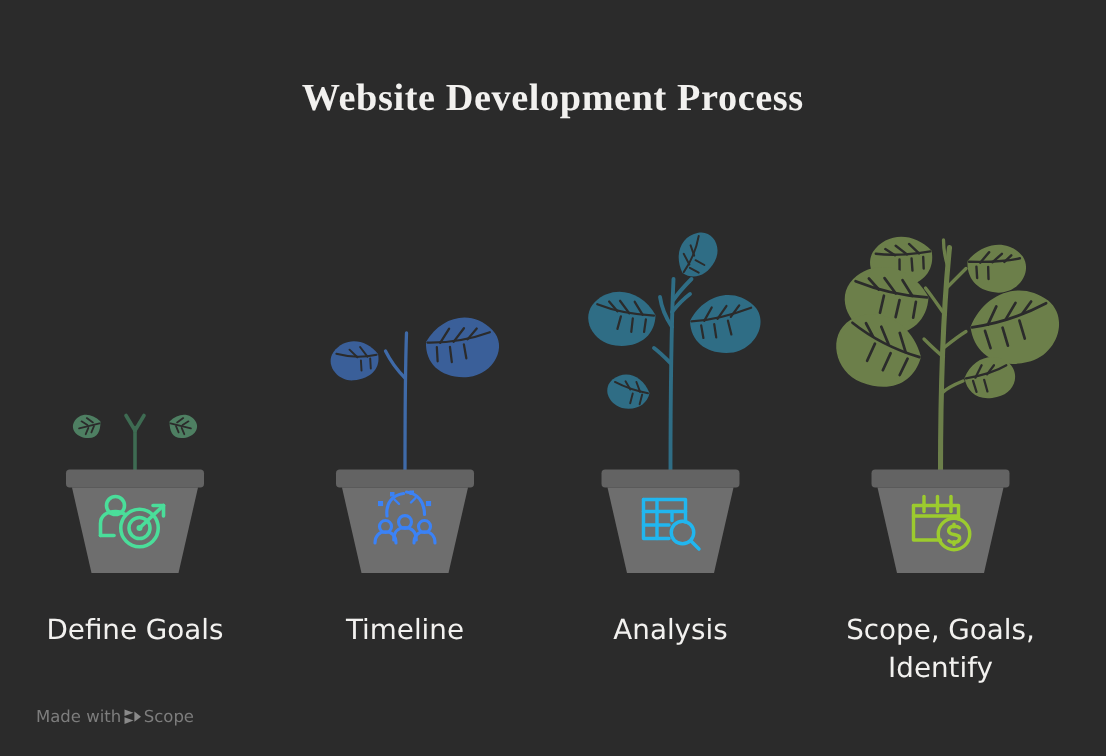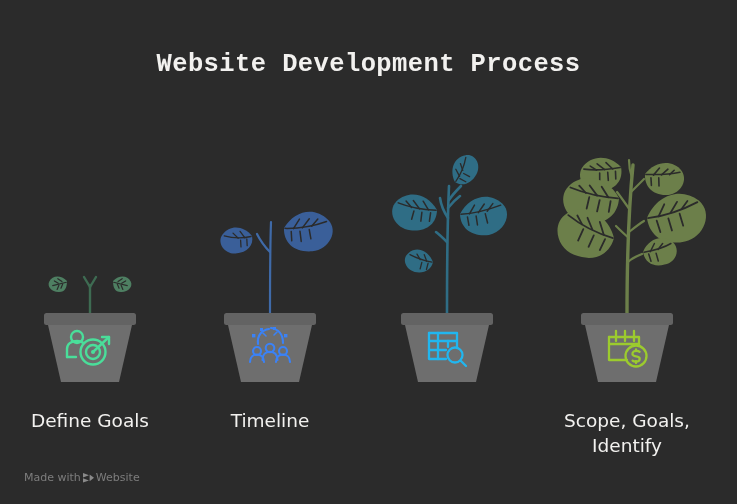--- a/index.html
+++ b/index.html
@@ -21,21 +21,21 @@
     height: 504px;
     background: #2b2b2b;
   }
   #page-title {
     position: absolute;
     left: 0;
     top: 50px;
     width: 737px;
     text-align: center;
     color: #f2f1ef;
-    font-family: Liberation Mono, monospace;
+    font-family: Liberation Serif, serif;
     font-size: 25.5px;
     font-weight: bold;
     letter-spacing: 0.4px;
     user-select: none;
   }
   .stage {
     position: absolute;
     top: 0;
     width: 180px;
     height: 470px;
@@ -274,20 +274,21 @@
           <path d="M-18,-8 L10,-8"></path>
           <path d="M-18,1 L-1,1"></path>
           <path d="M-9,-16 L-9,10"></path>
           <path d="M1,-8 L1,-2"></path>
           <circle cx="8" cy="6" r="7.5"></circle>
           <path d="M13.5,11.5 L19,17"></path>
         </g>
       </svg>
     </div>
     <div class="stage-label">
+      <div>Analysis</div>
     </div>
   </div>
 
   <div class="stage" id="stage-3">
     <div class="stage-art">
       <svg width="180" height="400" viewBox="0 0 180 400" xmlns="http://www.w3.org/2000/svg">
         <g fill="none" stroke="#6c7f4a" stroke-width="3.4" stroke-linecap="round">
           <path d="M90,315 C90,265 92,205 96,165"></path>
         </g>
         <g fill="none" stroke="#6c7f4a" stroke-width="2.2" stroke-linecap="round">
@@ -400,16 +401,16 @@
 
   <div id="watermark">
     <span>Made with</span>
     <span class="wm-logo">
       <svg width="13" height="12" viewBox="0 0 13 12" xmlns="http://www.w3.org/2000/svg">
         <path d="M1,1 L7,3.2 L1,5.4 Z" fill="#8a8a8a"></path>
         <path d="M1,6.2 L7,8.4 L1,10.6 Z" fill="#8a8a8a"></path>
         <path d="M7.6,2.4 L12,5.8 L7.6,9.2 Z" fill="#8a8a8a"></path>
       </svg>
     </span>
-    <span>Website</span>
+    <span>Scope</span>
   </div>
 
 </div>
 
 </body></html>

